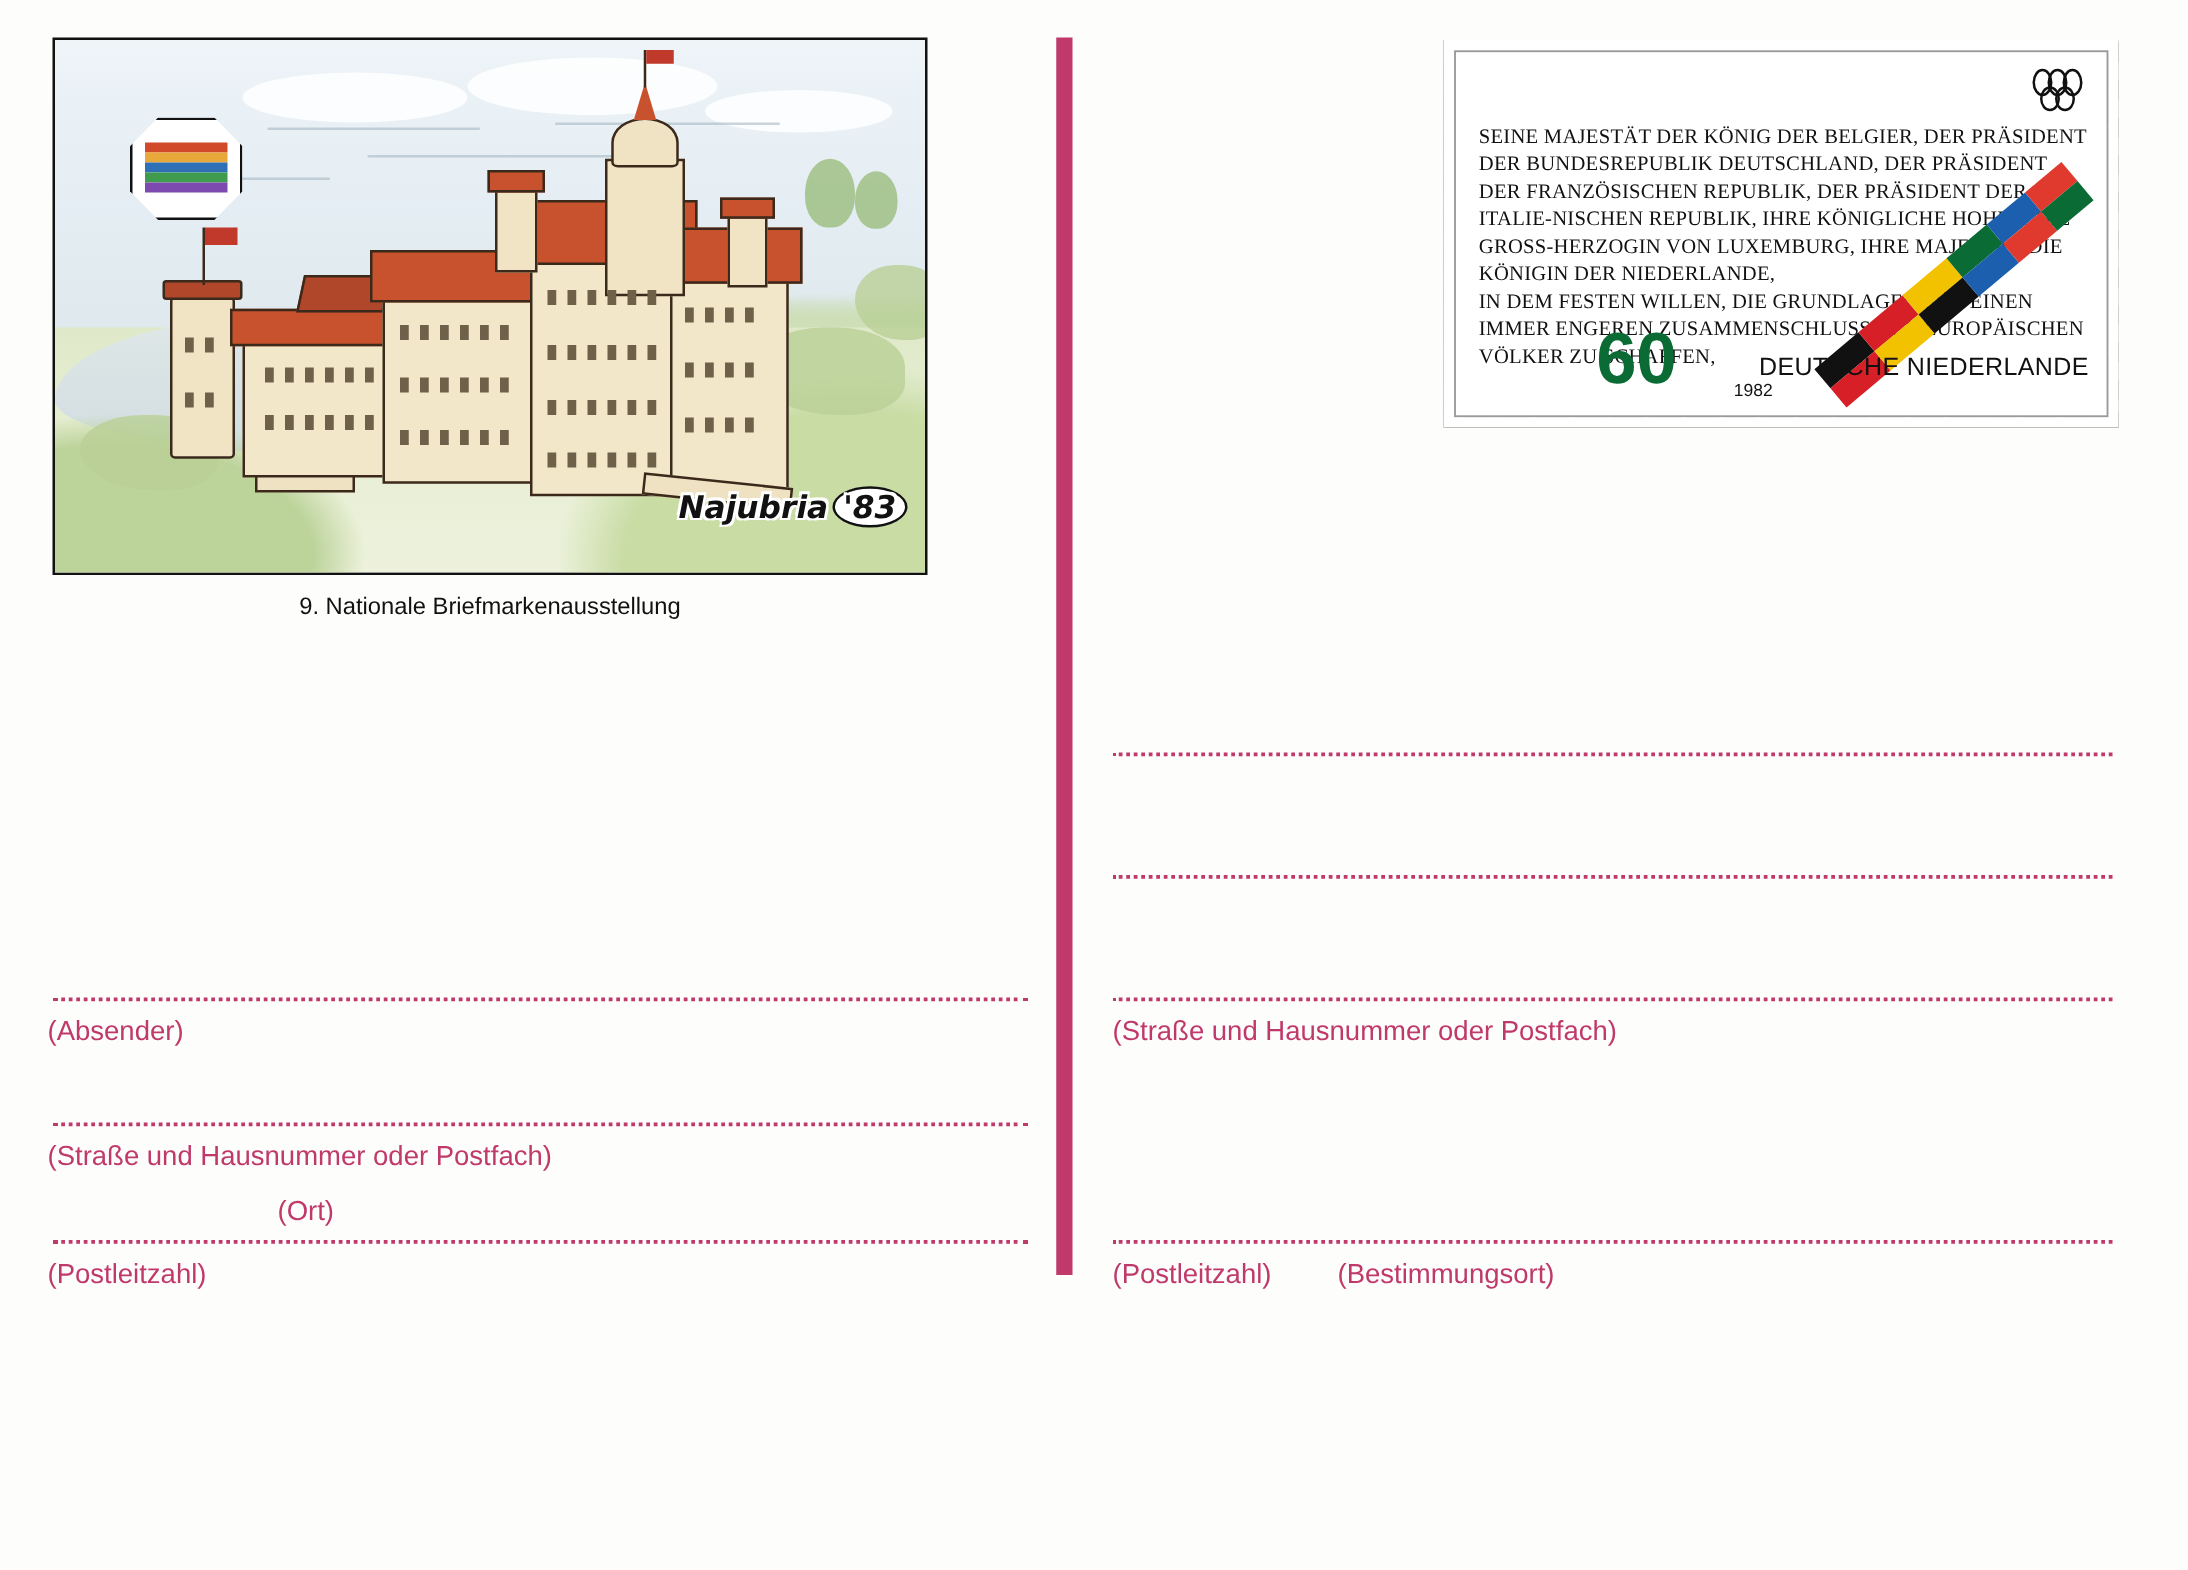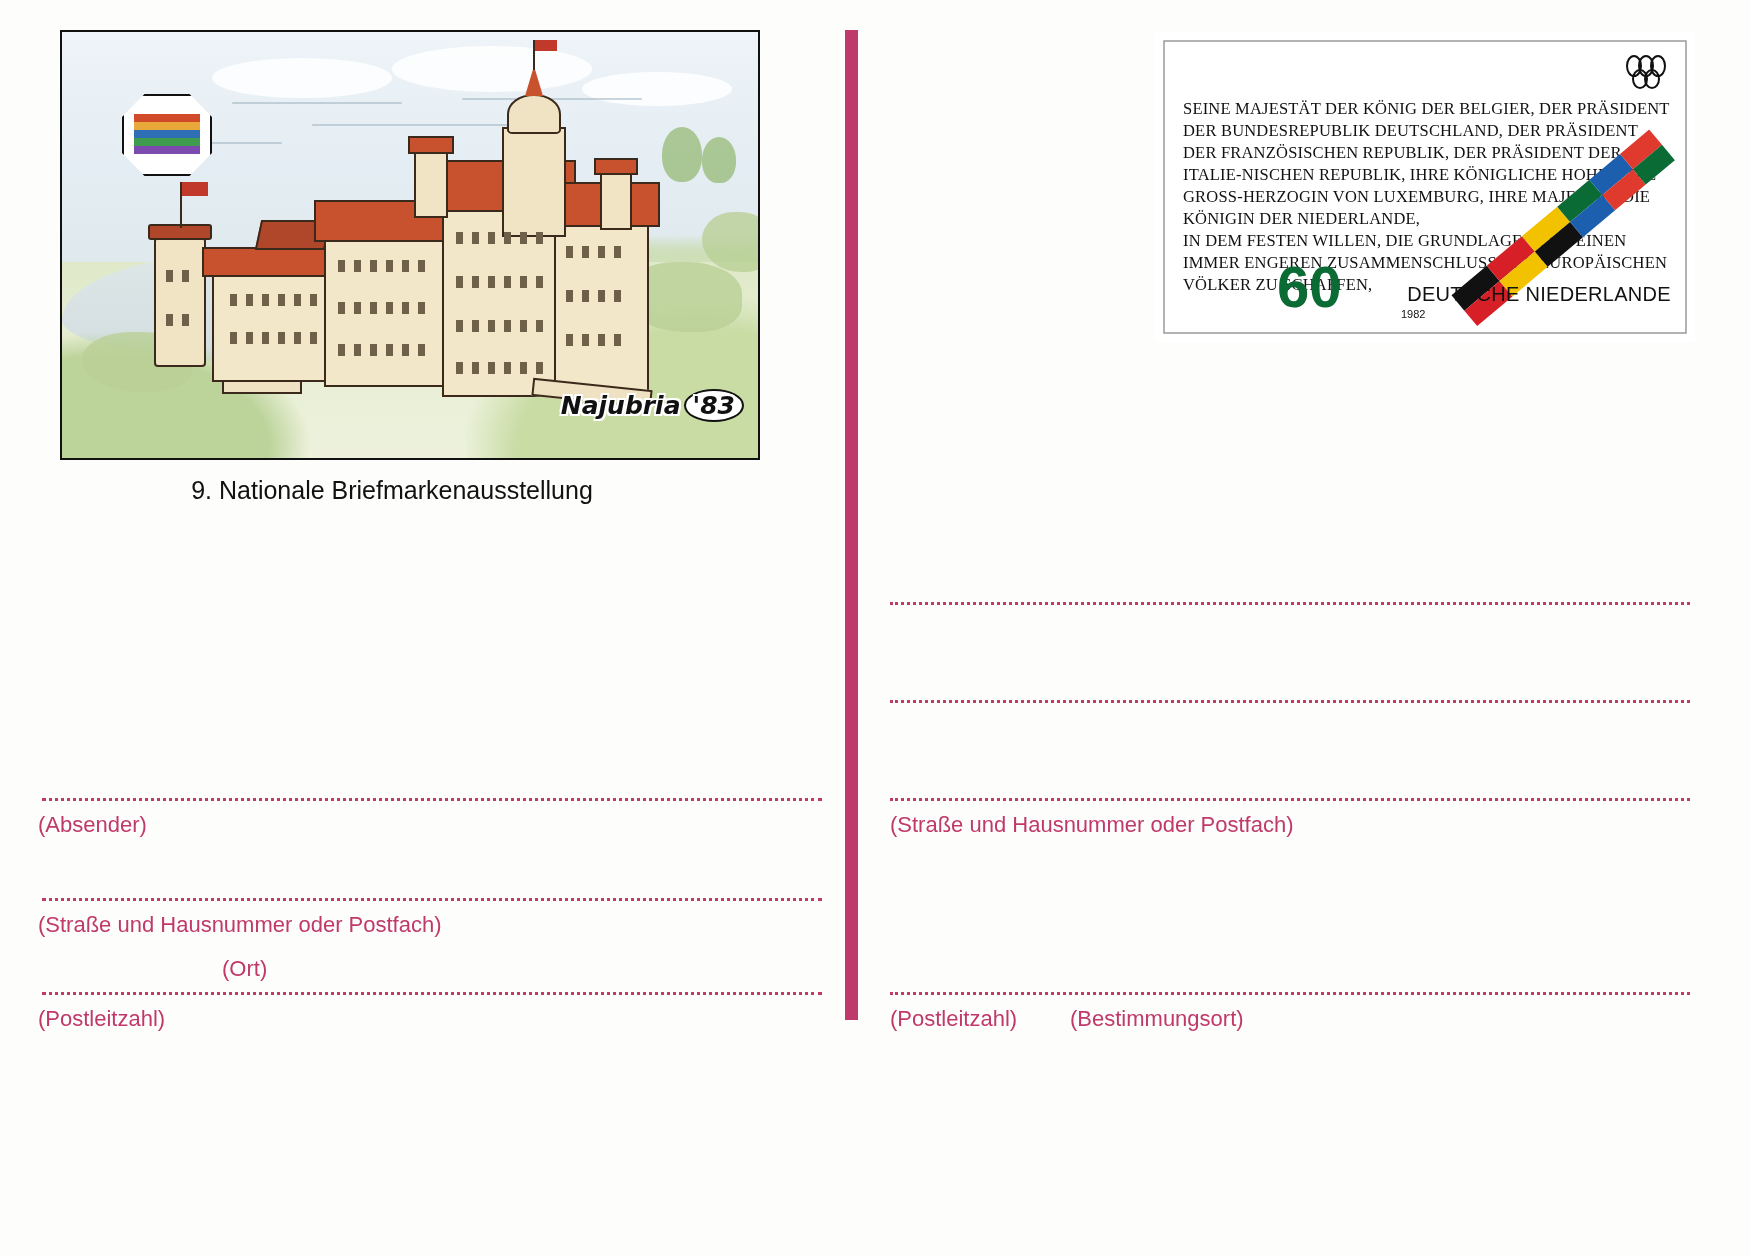--- a/index.html
+++ b/index.html
@@ -8,21 +8,20 @@
     font-family:"Liberation Sans", sans-serif;
     background:#fdfdfb;
   }
   .card{position:absolute;inset:0;}
 
   
   .illu{
     position:absolute;left:42px;top:30px;width:700px;height:430px;
     border:2px solid #111;box-sizing:border-box;overflow:hidden;
     background:linear-gradient(#e9f1f6 0%, #eef3ef 45%, #e7eedd 60%, #eef0e0 100%);
-    margin-left:18px;
   }
   .sky{position:absolute;left:0;top:0;width:100%;height:58%;
     background:linear-gradient(#eef4f8 0%, #e4edf3 55%, #dfe9ec 100%);}
   .cloud{position:absolute;background:#ffffff;border-radius:50%;opacity:.85;}
   .cloudline{position:absolute;height:2px;background:#9fb3bf;opacity:.55;border-radius:2px;}
   .hills{position:absolute;left:0;top:46%;width:100%;height:24%;
     background:radial-gradient(ellipse at 78% 60%, #cfe0b8 0 35%, rgba(207,224,184,0) 60%),
                radial-gradient(ellipse at 95% 70%, #c4d9ae 0 40%, rgba(196,217,174,0) 65%);}
   .ground{position:absolute;left:0;bottom:0;width:100%;height:46%;
     background:linear-gradient(#dfe9c9 0%, #e6eed2 40%, #eef2dd 100%);}
@@ -63,21 +62,21 @@
     font-family:"DejaVu Sans", sans-serif;font-style:italic;font-weight:bold;
     font-size:25px;color:#111;text-shadow:2px 2px 0 #fff,-2px -2px 0 #fff,2px -2px 0 #fff,-2px 2px 0 #fff;
   }
   .najubria .oval{
     display:inline-block;background:#fff;border:2px solid #111;border-radius:50%;
     padding:0 7px;margin-left:3px;
   }
 
   .caption{
     position:absolute;left:42px;top:472px;width:700px;text-align:center;
-    font-size:25px;color:#111;line-height:1.45;
+    font-size:19px;color:#111;line-height:1.45;
   }
 
   
   .divider{position:absolute;left:845px;top:30px;width:13px;height:990px;background:#c0396b;}
 
   
   .stamp{
     position:absolute;left:1155px;top:32px;width:540px;height:310px;background:#ffffff;
     box-sizing:border-box;
     filter:drop-shadow(0 0 0 #000);
@@ -87,21 +86,21 @@
   .st-head .eu{margin-left:auto;margin-right:60px;letter-spacing:.5px;}
   .cept{position:absolute;right:26px;top:22px;width:46px;height:36px;}
   .st-body{
     position:absolute;left:28px;top:66px;right:24px;
     font-family:"Liberation Serif", serif;font-size:16.5px;line-height:1.33;color:#111;
     letter-spacing:.2px;
   }
   .val{position:absolute;left:122px;bottom:26px;font-family:"Liberation Sans",sans-serif;
     font-weight:bold;font-size:58px;color:#0a6b35;line-height:1;}
   .dbp{position:absolute;right:24px;bottom:36px;font-size:20px;color:#111;letter-spacing:.3px;}
-  .yr{position:absolute;left:246px;bottom:22px;font-size:11px;color:#111;}
+  .yr{position:absolute;left:232px;bottom:22px;font-size:14px;color:#111;}
   .ribbon{position:absolute;left:250px;top:90px;width:300px;height:220px;pointer-events:none;}
 
   
   .postkarte{
     position:absolute;left:890px;top:400px;
     font-size:46px;font-weight:bold;color:#c0396b;letter-spacing:.5px;
   }
   .dot-line{
     position:absolute;height:0;border-top:3px dotted #c0396b;
   }

